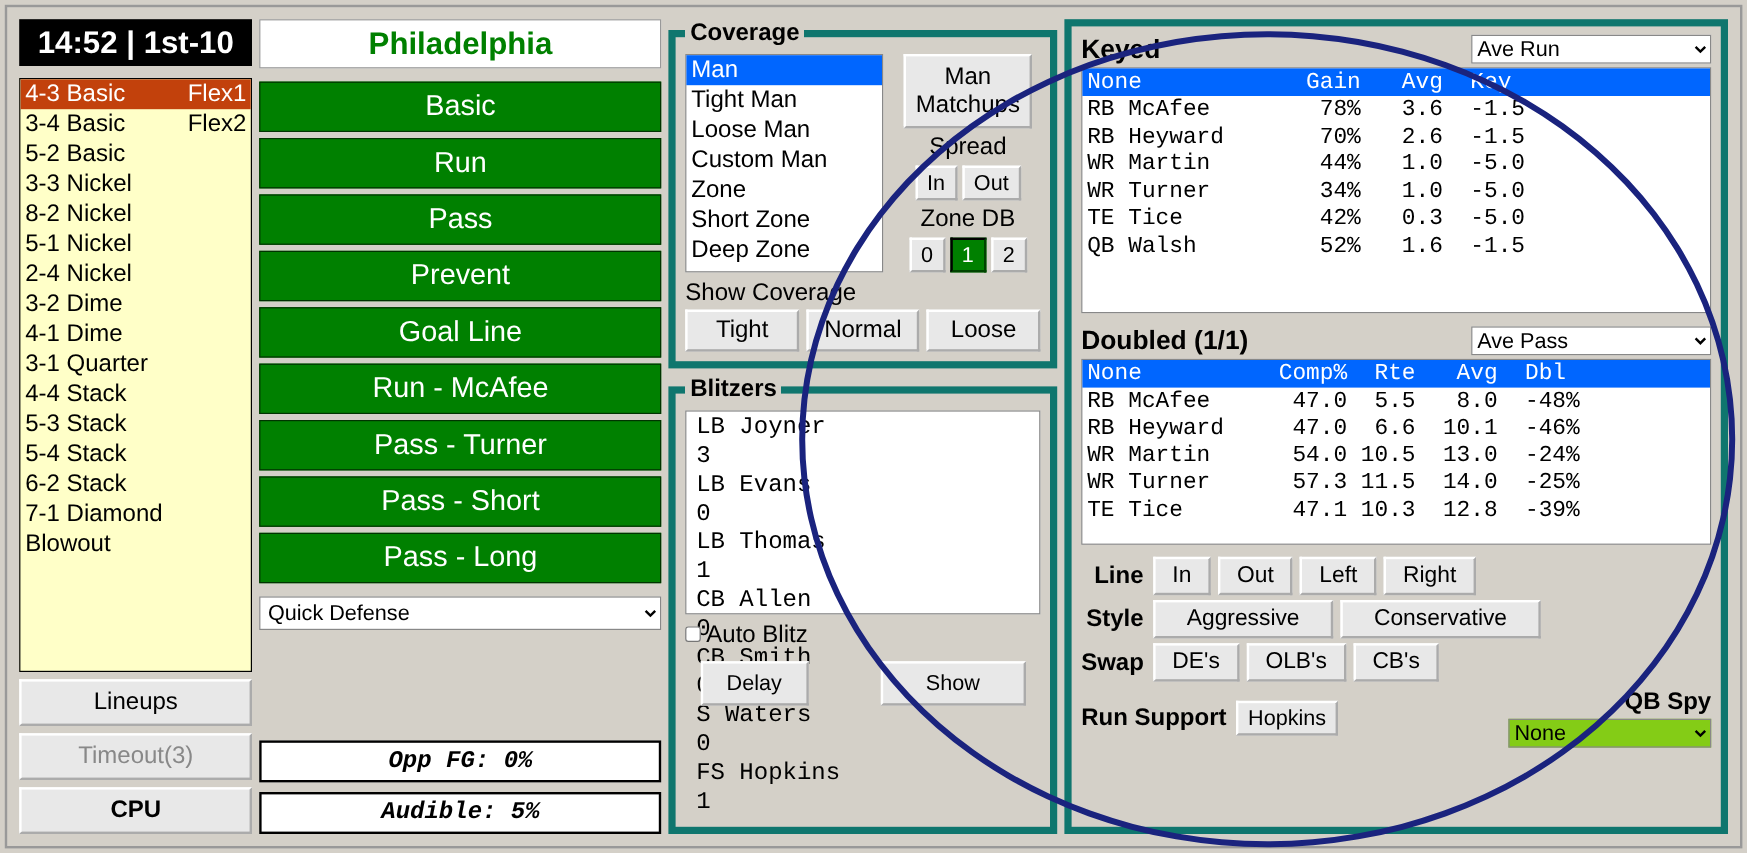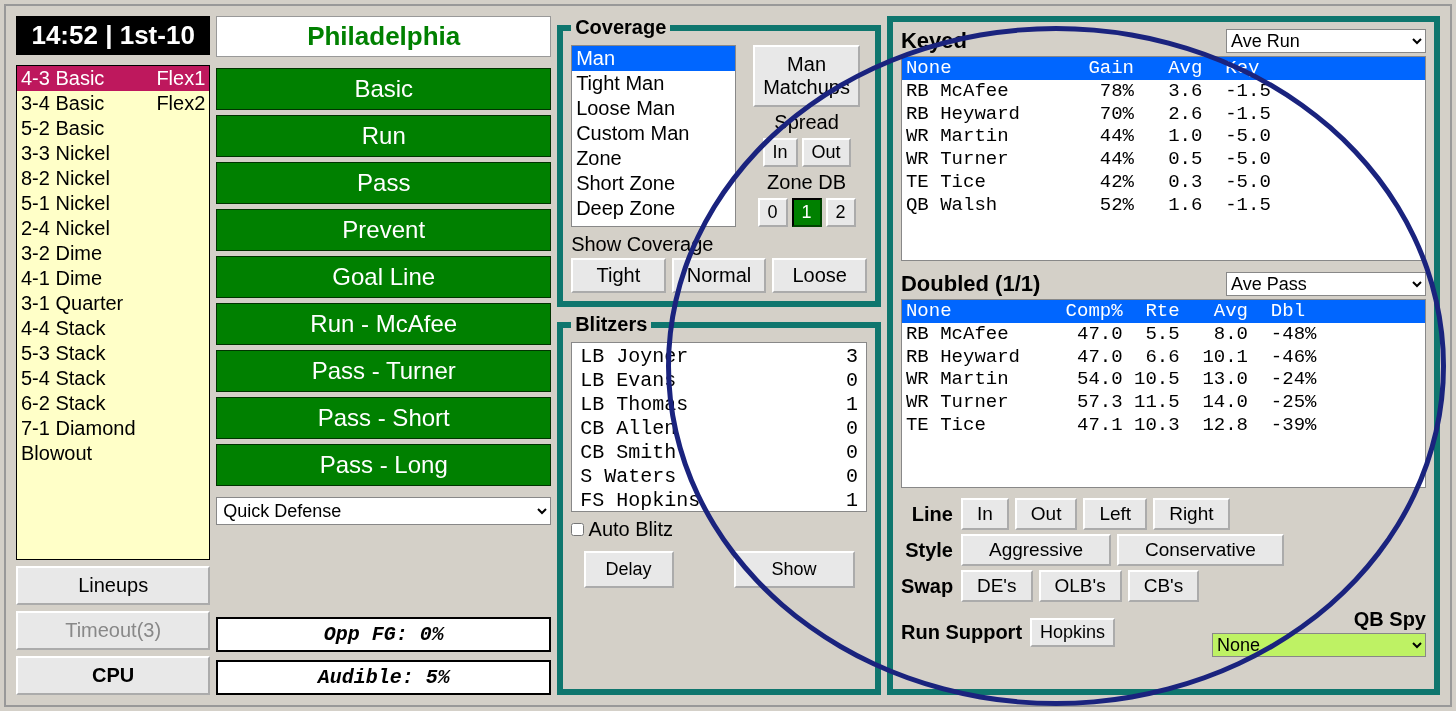--- a/index.html
+++ b/index.html
@@ -8,21 +8,21 @@
   .col { display: flex; flex-direction: column; gap: 6px; }
   .col1 { width: 195px; }
   .col2 { width: 336px; }
   .col3 { width: 325px; }
   .col4 { width: 555px; }
 
   .clock-bar { background: #000; color: #fff; font-weight: bold; font-size: 26px; text-align: center; padding: 4px 0; margin-bottom: 4px; }
 
   .formation-list { background: #ffffc8; border: 1px solid #000; flex: 1; font-size: 20px; line-height: 1.25; overflow: hidden; }
   .formation-row { display: flex; justify-content: space-between; padding: 0 4px; }
-  .formation-row.sel { background: #be185d; color: #fff; }
+  .formation-row.sel { background: #c2410c; color: #fff; }
 
   .btn-row { display: flex; flex-direction: column; gap: 6px; margin-top: auto; }
   .winbtn { background: #e8e8e8; border: 2px outset #fff; font-size: 20px; padding: 6px 0; text-align: center; cursor: pointer; }
   .winbtn.bold { font-weight: bold; }
   .winbtn.disabled { color: #888; }
 
   .team-name { background: #fff; border: 1px solid #999; color: #008000; font-weight: bold; font-size: 26px; text-align: center; padding: 4px 0; }
   .green-btn { background: #008000; border: 1px solid #003300; color: #fff; font-size: 24px; text-align: center; padding: 6px 0; margin-top: 5px; cursor: pointer; }
   .select-quick { margin-top: 5px; width: 100%; font-size: 18px; border: 1px solid #888; background: #fff; padding: 2px; }
 
@@ -40,45 +40,45 @@
   .small-label { font-size: 20px; text-align: center; }
   .inline-btns { display: flex; gap: 4px; }
   .sq { background: #e8e8e8; border: 2px outset #fff; font-size: 18px; padding: 2px 8px; cursor: pointer; }
   .sq.sel { background: #008000; color: #fff; border: 2px inset #004400; }
 
   .show-cov { font-size: 20px; margin-top: 6px; }
   .show-cov-btns { display: flex; gap: 6px; margin-top: 2px; }
   .show-cov-btns .sq { flex: 1; text-align: center; padding: 4px 0; font-size: 20px; }
 
   .blitz-list { background: #fff; border: 1px solid #888; font-family: 'Courier New', monospace; font-size: 20px; line-height: 1.2; padding: 2px; height: 170px; }
-  .blitz-list div { display: flex; justify-content: space-between; padding: 0 6px; }
+  .blitz-list div { display: flex; padding: 0 6px; flex-direction: column; }
   .chk-row { font-size: 20px; margin-top: 6px; }
   .blitz-btns { display: flex; gap: 60px; margin-top: 10px; justify-content: center; }
 
   .sel-head { display: flex; justify-content: space-between; align-items: center; }
   .sel-head h3 { font-size: 22px; font-weight: bold; }
   .sel-head select { font-size: 18px; width: 200px; border: 1px solid #888; background: #fff; }
 
   .data-list { background: #fff; border: 1px solid #888; font-family: 'Courier New', monospace; font-size: 19px; line-height: 1.2; margin-top: 2px; }
   .data-list .hdr, .data-list .row { display: flex; padding: 0 4px; white-space: pre; }
   .data-list .hdr { background: #0066ff; color: #fff; }
   .keyed-list { height: 205px; }
-  .doubled-list { height: 189px; }
+  .doubled-list { height: 155px; }
 
   .line-opts { margin-top: 10px; display: grid; grid-template-columns: 60px 1fr; row-gap: 4px; align-items: center; }
   .line-opts .lbl { font-size: 20px; font-weight: bold; text-align: right; padding-right: 8px; }
   .line-opts .btns { display: flex; gap: 6px; }
   .line-opts .sq { padding: 3px 14px; font-size: 19px; }
   .line-opts .sq.wide { padding: 3px 26px; }
 
   .bottom-row { display: flex; align-items: center; gap: 8px; margin-top: 6px; }
   .bottom-row .lbl { font-size: 20px; font-weight: bold; }
   .qbspy { margin-left: auto; text-align: right; }
   .qbspy .lbl { display: block; margin-bottom: 2px; }
-  .qbspy select { font-size: 18px; width: 214px; border: 1px solid #888; background: #bef264; }
+  .qbspy select { font-size: 18px; width: 169px; border: 1px solid #888; background: #84cc16; }
 
   
   .ellipse { position: absolute; border: 5px solid #1a237e; border-radius: 50%; pointer-events: none; width: 780px; height: 680px; left: 660px; top: 20px; }
 </style>
 </head>
 <body>
 
 <div class="main">
 
   <div class="col col1">
@@ -263,21 +263,21 @@
     <fieldset style="flex:1;">
       <div class="sel-head">
         <h3>Keyed</h3>
         <select><option>Ave Run</option></select>
       </div>
       <div class="data-list keyed-list" id="keyed-list">
           <div class="hdr">None            Gain   Avg  Key</div>
           <div class="row">RB McAfee        78%   3.6  -1.5</div>
           <div class="row">RB Heyward       70%   2.6  -1.5</div>
           <div class="row">WR Martin        44%   1.0  -5.0</div>
-          <div class="row">WR Turner        44%   0.5  -5.0</div>
+          <div class="row">WR Turner        34%   1.0  -5.0</div>
           <div class="row">TE Tice          42%   0.3  -5.0</div>
           <div class="row">QB Walsh         52%   1.6  -1.5</div>
         </div>
 
       <div class="sel-head" style="margin-top:10px;">
         <h3>Doubled (1/1)</h3>
         <select><option>Ave Pass</option></select>
       </div>
       <div class="data-list doubled-list" id="doubled-list">
           <div class="hdr">None          Comp%  Rte   Avg  Dbl</div>

